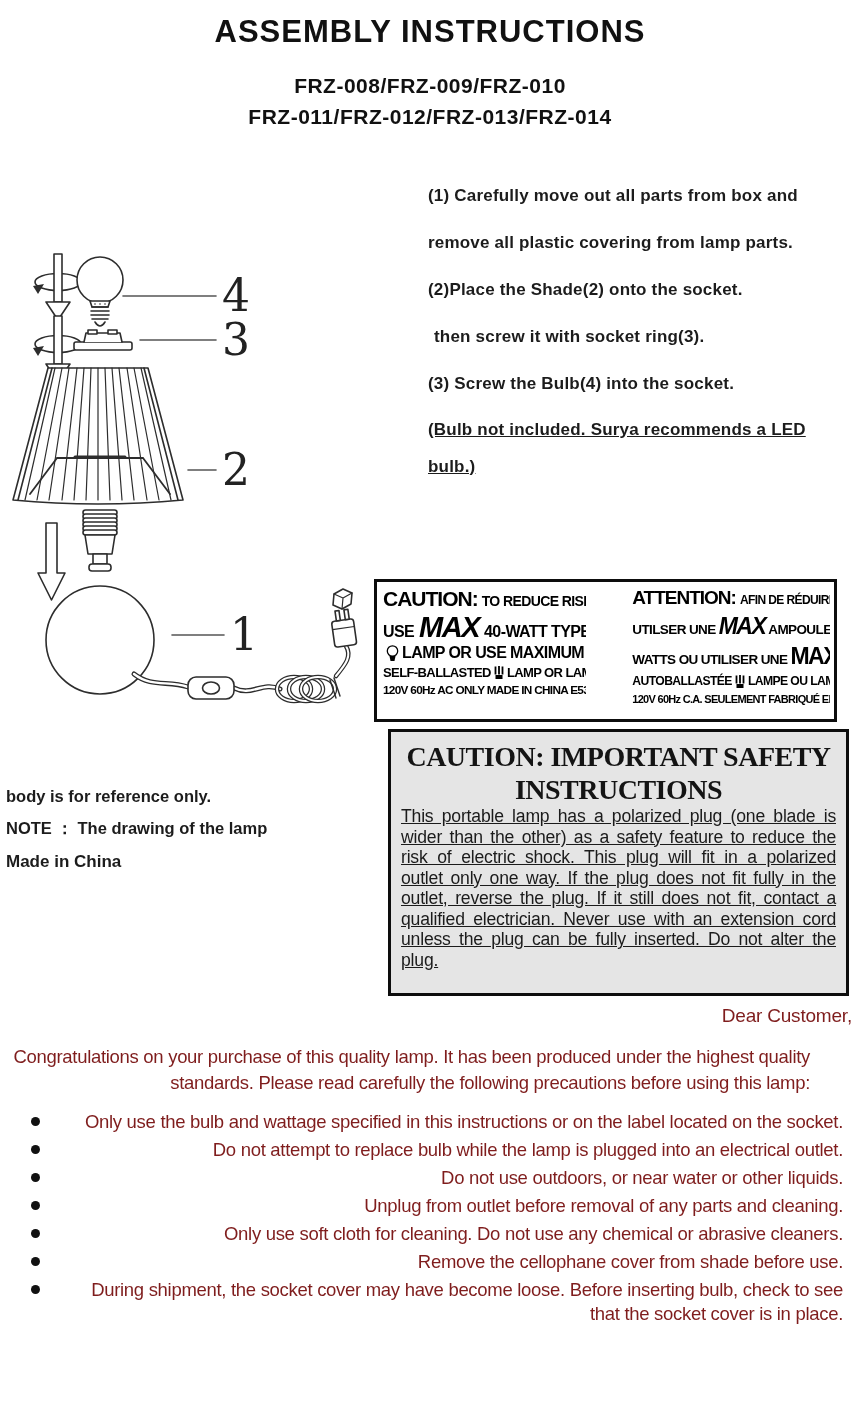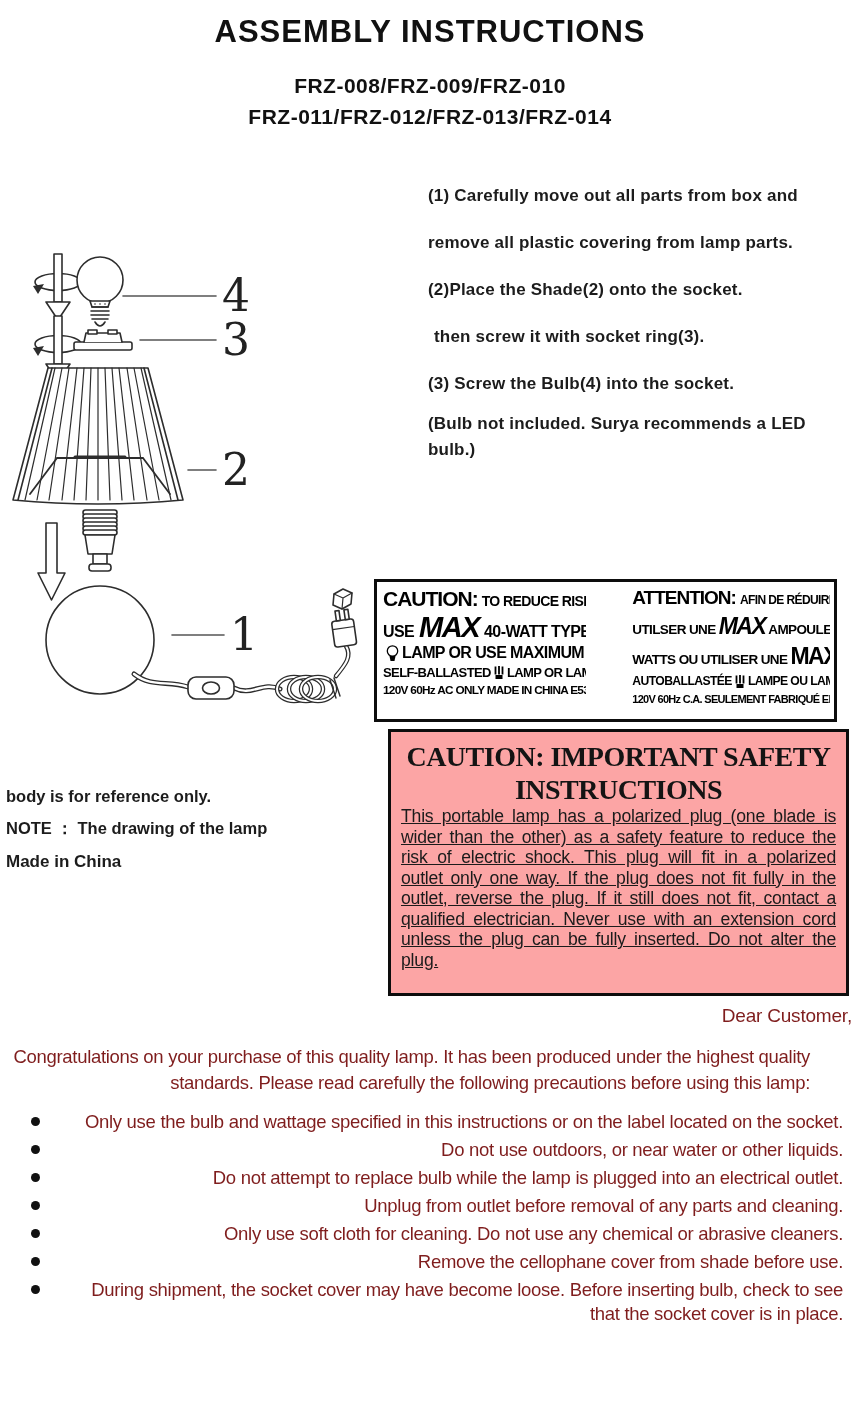--- a/index.html
+++ b/index.html
@@ -14,21 +14,21 @@
             font-size:21px; font-weight:bold; color:#111; letter-spacing:0.5px; }
   .models.l1 { top:74px; }
   .models.l2 { top:105px; }
 
   
   .steps { position:absolute; left:428px; top:186px; width:398px; }
   .step { font-size:17px; font-weight:bold; line-height:20px; margin-bottom:27px;
           letter-spacing:0.2px; color:#1c1c1c; }
   .step.indent { padding-left:6px; }
   .step.tight { margin-bottom:17px; }
-  .step.para { line-height:26px; margin-bottom:0; }
+  .step.para { line-height:37px; margin-bottom:0;text-decoration:underline; }
 
   
   .diagram { position:absolute; left:0; top:248px; width:380px; height:500px; }
   .diagram text { font-family:"DejaVu Serif","Liberation Serif",serif; font-size:44px; fill:#222; }
 
   
   .rating-label { position:absolute; left:374px; top:579px; width:463px; height:143px;
                   border:3px solid #0d0d0d; background:#fff; display:flex; padding:5px 4px 4px 6px; }
   .rating-col { width:50%; overflow:hidden; color:#000; }
   .rl-row { display:flex; align-items:baseline; white-space:nowrap; font-weight:bold; letter-spacing:-0.6px; }
@@ -45,21 +45,21 @@
   .rl-t.fr { font-size:12.2px; }
   .rl-b { font-size:11.8px; letter-spacing:-0.7px; }
   .rl-b.fr { font-size:11px; }
   .rl-icon { align-self:center; margin:0 2px; flex:0 0 auto; }
   .rating-col.en .rl-row { margin-bottom:3px; }
   .rating-col.fr { padding-left:6px;margin-left:40px; }
   .rating-col.fr .rl-row { margin-bottom:4px; }
 
   
   .safety-box { position:absolute; left:388px; top:729px; width:461px; height:267px;
-                border:3px solid #0d0d0d; background:#fca5a5; padding:8px 10px 6px 10px; }
+                border:3px solid #0d0d0d; background:#e5e5e5; padding:8px 10px 6px 10px; }
   .safety-title { font-family:"Liberation Serif",serif; font-weight:bold; font-size:28px;
                   text-align:center; color:#141414; line-height:33px; letter-spacing:-0.5px; }
   .safety-body { font-size:17.6px; line-height:20.5px; text-align:justify;
                  color:#1b1b1b; letter-spacing:-0.2px; word-spacing:1.5px;text-decoration:underline; }
 
   
   .note { position:absolute; left:6px; top:786px; width:360px; font-weight:bold;
           font-size:16.5px; color:#1c1c1c; }
   .note .nl { line-height:20px; margin-bottom:12px; }
   .note .made { margin-top:14px; font-size:17px; }
@@ -272,28 +272,28 @@
   <div class="customer">
     <div class="salutation">Dear Customer,</div>
     <div class="intro">Congratulations on your purchase of this quality lamp. It has been produced under the highest quality standards. Please read carefully the following precautions before using this lamp:</div>
     <ul class="bullets">
       <li>
           <span class="bullet-dot"></span>
           <span class="bullet-text">Only use the bulb and wattage specified in this instructions or on the label located on the socket.</span>
         </li>
       <li>
           <span class="bullet-dot"></span>
+          <span class="bullet-text">Do not attempt to replace bulb while the lamp is plugged into an electrical outlet.</span>
+        </li>
+      <li>
+          <span class="bullet-dot"></span>
           <span class="bullet-text">Do not use outdoors, or near water or other liquids.</span>
         </li>
       <li>
           <span class="bullet-dot"></span>
-          <span class="bullet-text">Do not attempt to replace bulb while the lamp is plugged into an electrical outlet.</span>
-        </li>
-      <li>
-          <span class="bullet-dot"></span>
           <span class="bullet-text">Unplug from outlet before removal of any parts and cleaning.</span>
         </li>
       <li>
           <span class="bullet-dot"></span>
           <span class="bullet-text">Only use soft cloth for cleaning. Do not use any chemical or abrasive cleaners.</span>
         </li>
       <li>
           <span class="bullet-dot"></span>
           <span class="bullet-text">Remove the cellophane cover from shade before use.</span>
         </li>

